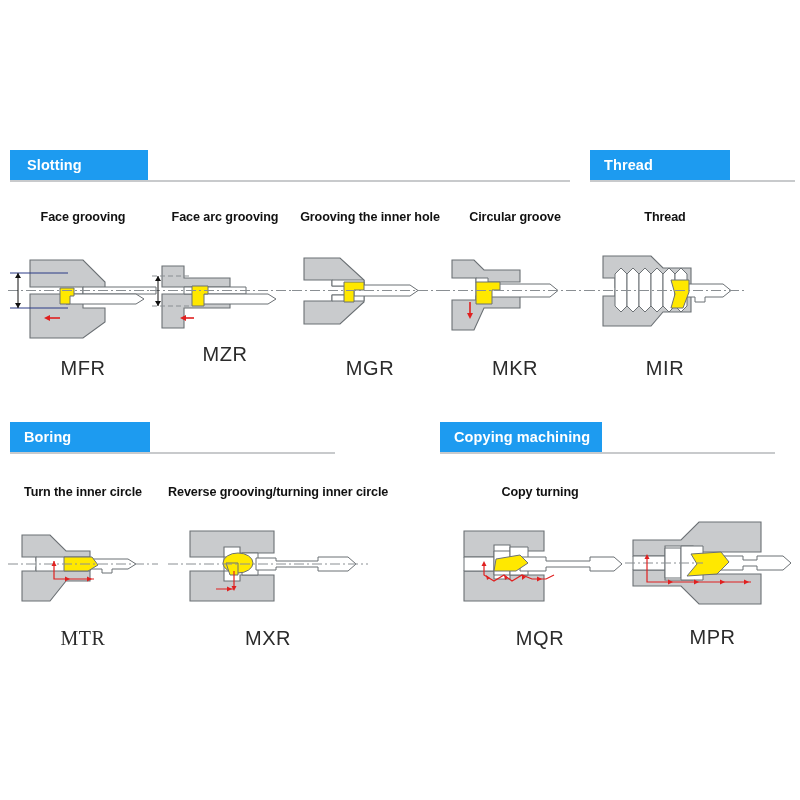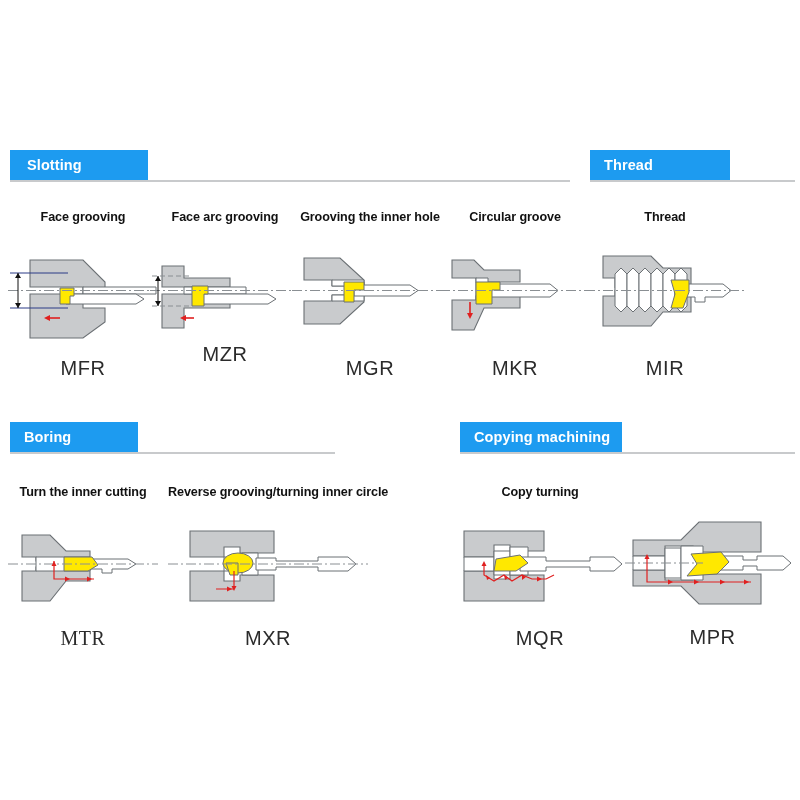--- a/index.html
+++ b/index.html
@@ -60,25 +60,25 @@
   <div class="section" style="left:590px;top:150px;width:205px;">
     <div class="banner-row">
       <div class="rule" style="width:205px;"></div>
       <div class="banner" style="width:140px;">Thread</div>
     </div>
   </div>
 
   <div class="section" style="left:10px;top:422px;width:325px;">
     <div class="banner-row">
       <div class="rule" style="width:325px;"></div>
-      <div class="banner" style="width:128px;">Boring</div>
-    </div>
-  </div>
-
-  <div class="section" style="left:460px;top:422px;width:335px;">
+      <div class="banner" style="width:140px;">Boring</div>
+    </div>
+  </div>
+
+  <div class="section" style="left:440px;top:422px;width:335px;">
     <div class="banner-row">
       <div class="rule" style="width:335px;"></div>
       <div class="banner" style="width:162px;">Copying machining</div>
     </div>
   </div>
 
   <div class="item" style="left:8px;top:210px;width:150px;text-align:center;">
     <div class="caption">Face grooving</div>
     <div class="fig" style="margin-top:14px;">
       <svg width="150" height="105" viewBox="0 0 150 105">
@@ -208,21 +208,21 @@
           <path d="M96,46 L138,46 L146,52.5 L138,59 L120,59 L120,64 L110,64 L110,59 L96,59 Z"></path>
         </g>
         <path d="M86,42 L104,42 L104,54 L98,70 L86,70 L90,56 Z" fill="#ffe800" stroke="#6b7074" stroke-width="1"></path>
         <line x1="0" y1="52.5" x2="160" y2="52.5" stroke="#8a8f93" stroke-width="1" stroke-dasharray="10,3,2,3"></line>
       </svg>
     </div>
     <div class="code" style="margin-top:14px;">MIR</div>
   </div>
 
   <div class="item" style="left:8px;top:485px;width:150px;">
-    <div class="caption">Turn the inner cutting</div>
+    <div class="caption">Turn the inner circle</div>
     <div class="fig" style="margin-top:14px;">
       <svg width="150" height="100" viewBox="0 0 150 100">
         <g stroke="#6b7074" stroke-width="1.1" fill="#c9cbcd">
           <path d="M14,22 L42,22 L58,38 L82,38 L82,48 L28,48 L28,44 L14,44 Z"></path>
           <path d="M14,58 L28,58 L28,54 L82,54 L82,68 L58,68 L42,88 L14,88 Z"></path>
         </g>
         <g stroke="#6b7074" stroke-width="1" fill="#ffffff">
           <path d="M28,44 L82,44 L82,58 L28,58 Z"></path>
           <path d="M78,46 L120,46 L128,51 L120,56 L104,56 L104,60 L94,60 L94,56 L78,56 Z"></path>
         </g>

